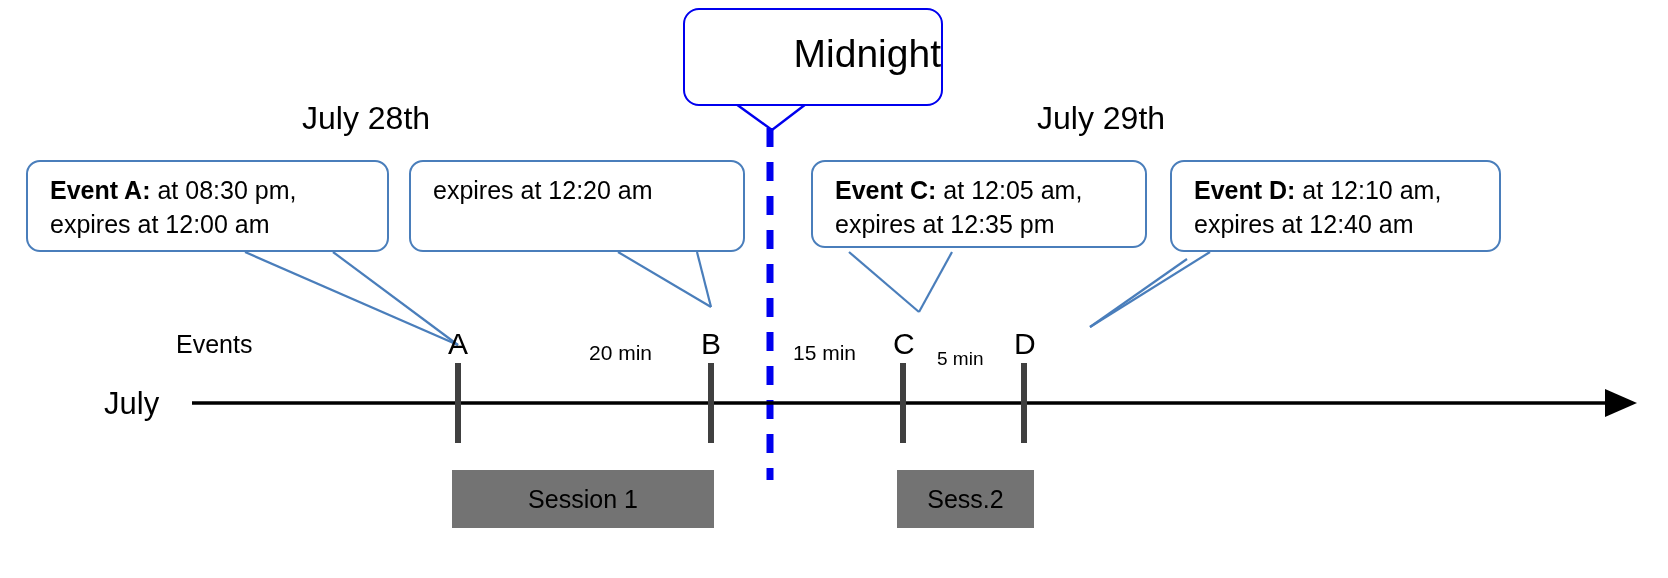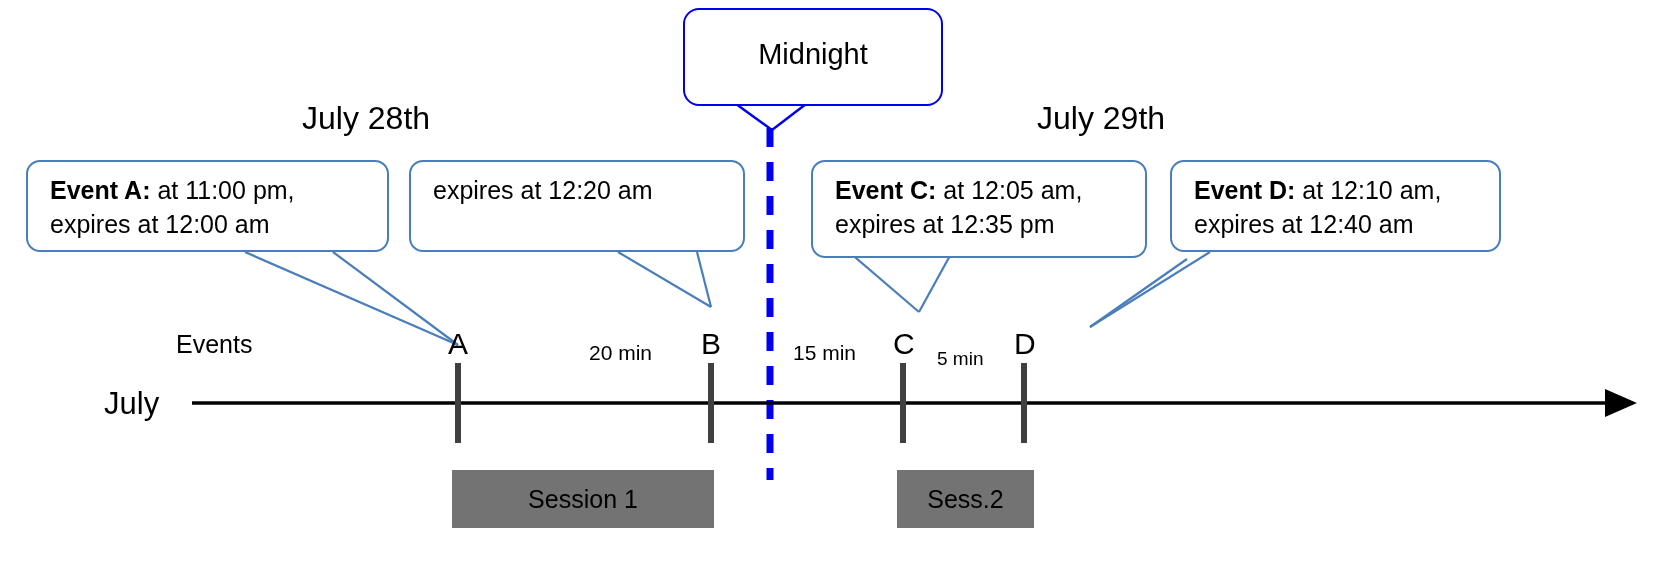--- a/index.html
+++ b/index.html
@@ -34,23 +34,23 @@
     white-space: nowrap;
   }
   .callout b { font-weight: bold; }
   .midnight-box {
     position: absolute;
     box-sizing: border-box;
     border: 2.5px solid #0000ee;
     border-radius: 16px;
     background: #ffffff;
     color: #000000;
-    font-size: 29px;
+    font-size: 39px;
     line-height: 36px;
-    text-align: center;
+    text-align: right;
     padding-top: 26px;
     white-space: nowrap;
   }
   .date-label {
     position: absolute;
     font-size: 32px;
     color: #000000;
     white-space: nowrap;
   }
   .axis-name {
@@ -128,30 +128,30 @@
 
   <div class="date-label" style="left:302px; top:100px;">
     <span>July 28th</span>
   </div>
   <div class="date-label" style="left:1037px; top:100px;">
     <span>July 29th</span>
   </div>
 
   <div class="callout" style="left:26px; top:160px; width:363px; height:92px;">
     <div>
-      <b>Event A:</b><span> at 11:00 pm,</span>
+      <b>Event A:</b><span> at 08:30 pm,</span>
     </div>
     <div>expires at 12:00 am</div>
   </div>
 
   <div class="callout" style="left:409px; top:160px; width:336px; height:92px;">
     <div>expires at 12:20 am</div>
   </div>
 
-  <div class="callout" style="left:811px; top:160px; width:336px; height:98px;">
+  <div class="callout" style="left:811px; top:160px; width:336px; height:88px;">
     <div>
       <b>Event C:</b><span> at 12:05 am,</span>
     </div>
     <div>expires at 12:35 pm</div>
   </div>
 
   <div class="callout" style="left:1170px; top:160px; width:331px; height:92px;">
     <div>
       <b>Event D:</b><span>  at 12:10 am,</span>
     </div>

